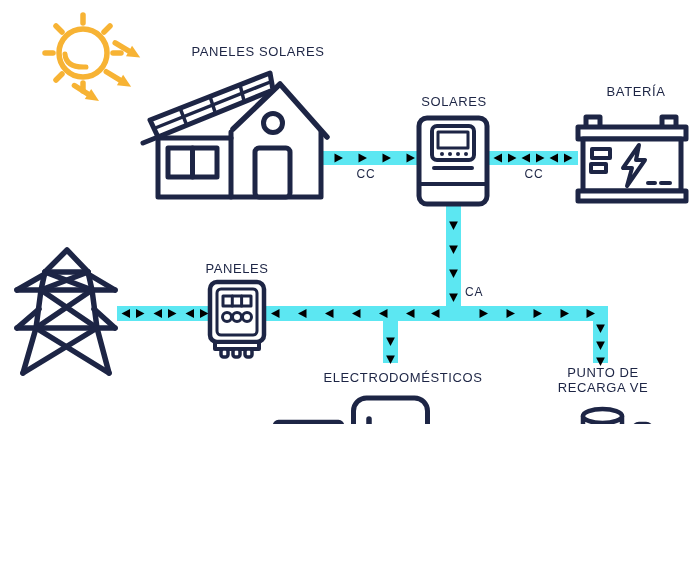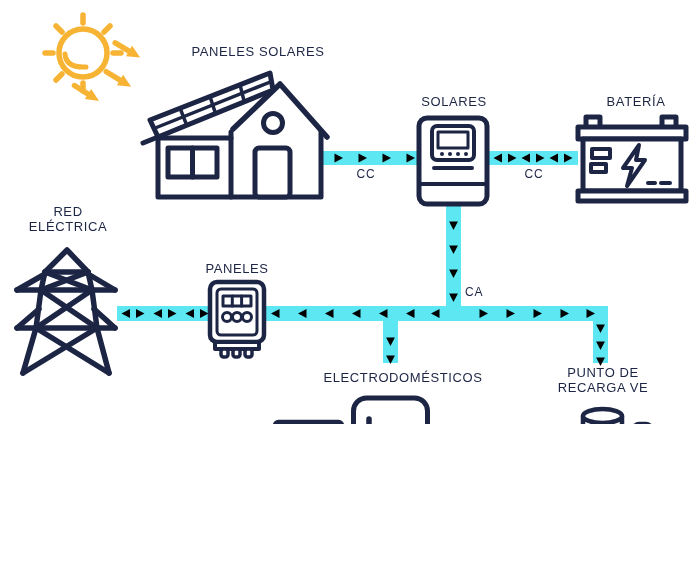--- a/index.html
+++ b/index.html
@@ -247,25 +247,21 @@
     <rect class="s fw" x="58" y="21" width="17" height="17" rx="5" stroke-width="4.5"></rect>
     <rect class="s fw" x="74" y="25" width="8" height="9" rx="2" stroke-width="3.5"></rect>
     <path class="s fw" d="M7,13 V62 Q7,67 12,67 H41 Q46,67 46,62 V13" stroke-width="4.5"></path>
     <ellipse class="s fw" cx="26.5" cy="13" rx="19.5" ry="7" stroke-width="4.5"></ellipse>
     <path class="s" d="M28,21 L20,33 L25,33 L22,44 L31,30 L26,30 Z" stroke-width="3"></path>
     <rect class="s fw" x="17" y="44" width="24" height="17" rx="4" stroke-width="4"></rect>
   </svg>
 
   <div class="lbl c" style="left:258px;top:44px">PANELES SOLARES</div>
   <div class="lbl c" style="left:454px;top:94px">SOLARES</div>
-  <div class="lbl c" style="left:636px;top:94px">BATERÍA</div>
-  <div class="lbl c" style="left:68px;top:204px">
-    <div>RED</div>
-    <div>ELÉCTRICA</div>
-  </div>
+  <div class="lbl c" style="left:636px;top:84px">BATERÍA</div>
   <div class="lbl c" style="left:237px;top:261px">PANELES</div>
   <div class="lbl c" style="left:403px;top:370px">ELECTRODOMÉSTICOS</div>
   <div class="lbl c" style="left:603px;top:365px">
     <div>PUNTO DE</div>
     <div>RECARGA VE</div>
   </div>
   <div class="lbl c sm" style="left:366px;top:131px">CC</div>
   <div class="lbl c sm" style="left:534px;top:131px">CC</div>
   <div class="lbl sm" style="left:465px;top:249px">CA</div>
 

